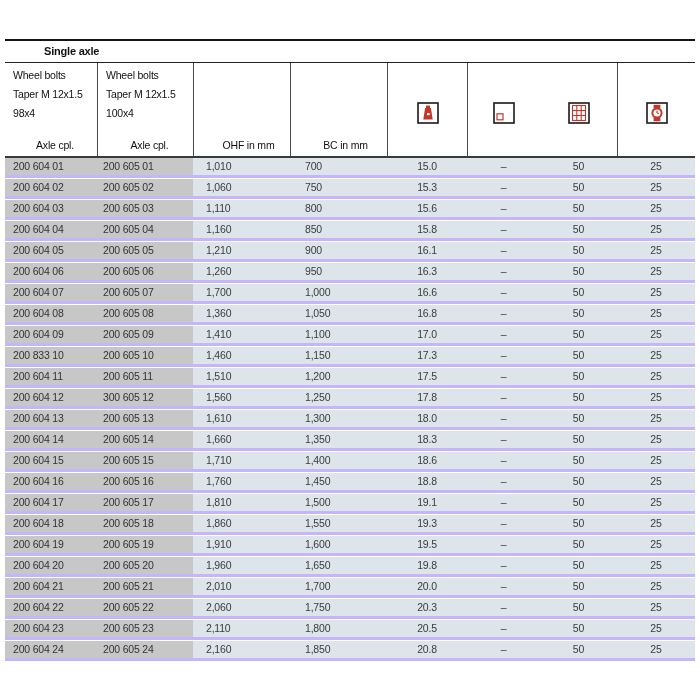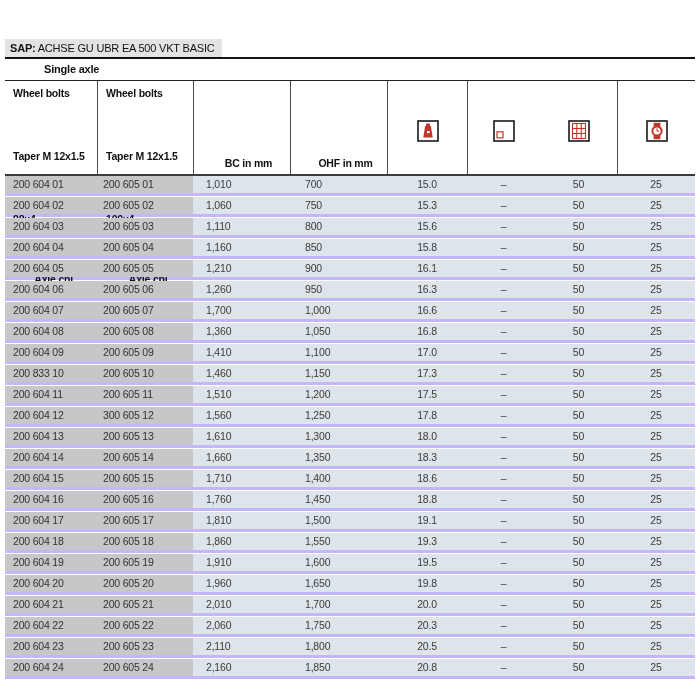--- a/index.html
+++ b/index.html
@@ -16,21 +16,21 @@
     padding-left:5px;font-size:11px;color:#111;letter-spacing:-0.2px;white-space:nowrap;}
   .sap-label{font-weight:bold;}
   .rule-thick{height:2px;background:#141414;}
   .section-title{font-weight:bold;font-size:11px;color:#111;
     padding:4px 0 5px 3px;letter-spacing:-0.2px;margin-left:36px;}
   .rule-thin{height:1px;background:#222;}
 
   
   .thead{display:flex;height:93px;border-bottom:2px solid #3a3a3a;}
   .hc{box-sizing:border-box;display:flex;flex-direction:column;
-      font-weight:bold;font-size:10.5px;color:#111;letter-spacing:-0.2px;gap:44px;}
+      font-weight:normal;font-size:10.5px;color:#111;letter-spacing:-0.2px;}
   .hc .hline{line-height:19px;white-space:nowrap;}
   .hc .top{margin-top:3px;}
   .hc .bottom{margin-top:auto;margin-bottom:5px;line-height:12px;text-align:center;}
   .hc.vline{border-left:1px solid #4a4a4a;}
   .hc.icon-cell{align-items:center;justify-content:center;}
   .hc.icon-cell svg{display:block;margin-top:6px;}
 
   
   .c1{width:92px;padding-left:8px;}
   .c2{width:96px;padding-left:6px;}
@@ -52,43 +52,42 @@
   .td.g{background:#c7c7c7;color:#333;}
   .td.b{background:#dde5eb;}
   .td.ctr{text-align:center;padding-left:0;}
 </style>
 </head>
 <body>
 
 <div class="page">
   <div class="content">
 
-    <div class="sap-bar"><span class="sap-label">SAP:</span><span> ACHSE GU UBR EA 500 VKT BASIC</span></div>
     <div class="rule-thick"></div>
     <div class="section-title">Single axle</div>
     <div class="rule-thin"></div>
 
     <div class="thead">
       <div class="hc c1">
         <div class="hline top">Wheel bolts</div>
         <div class="hline">Taper M 12x1.5</div>
         <div class="hline">98x4</div>
         <div class="hline bottom">Axle cpl.</div>
       </div>
       <div class="hc c2 vline">
         <div class="hline top">Wheel bolts</div>
         <div class="hline">Taper M 12x1.5</div>
         <div class="hline">100x4</div>
         <div class="hline bottom">Axle cpl.</div>
       </div>
+      <div class="hc c3 vline">
+        <div class="hline bottom">OHF in mm</div>
+      </div>
       <div class="hc c4 vline">
         <div class="hline bottom">BC in mm</div>
-      </div>
-      <div class="hc c3 vline">
-        <div class="hline bottom">OHF in mm</div>
       </div>
 
       <div class="hc c5 vline icon-cell">
         <span>
           <svg width="22" height="22" viewBox="0 0 22 22">
             <rect x="1" y="1" width="20" height="20" fill="#ffffff" stroke="#1a1a1a" stroke-width="1.6"></rect>
             <rect x="9" y="3.6" width="4" height="2.4" fill="#c3362b"></rect>
             <path d="M8.1 6 L13.9 6 L15.7 17.6 L6.3 17.6 Z" fill="#c3362b"></path>
             <rect x="10" y="11" width="2.6" height="2.2" fill="#ffffff"></rect>
           </svg>

